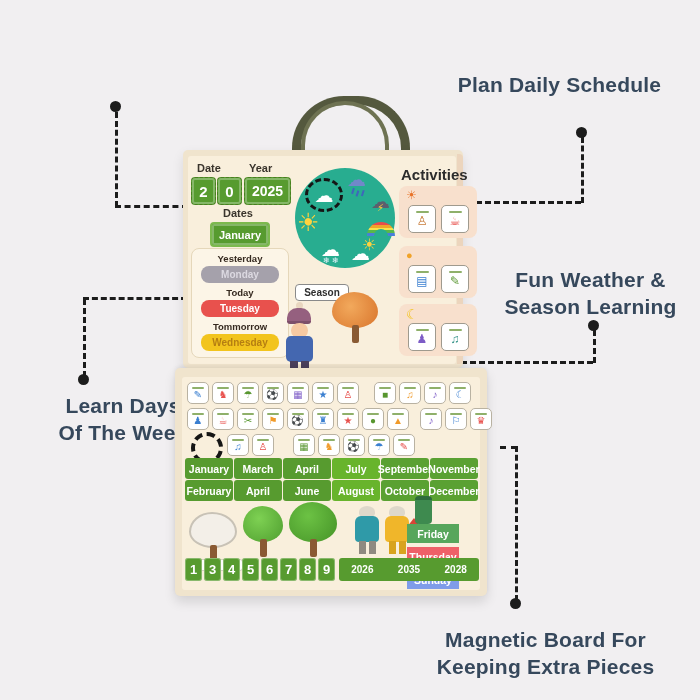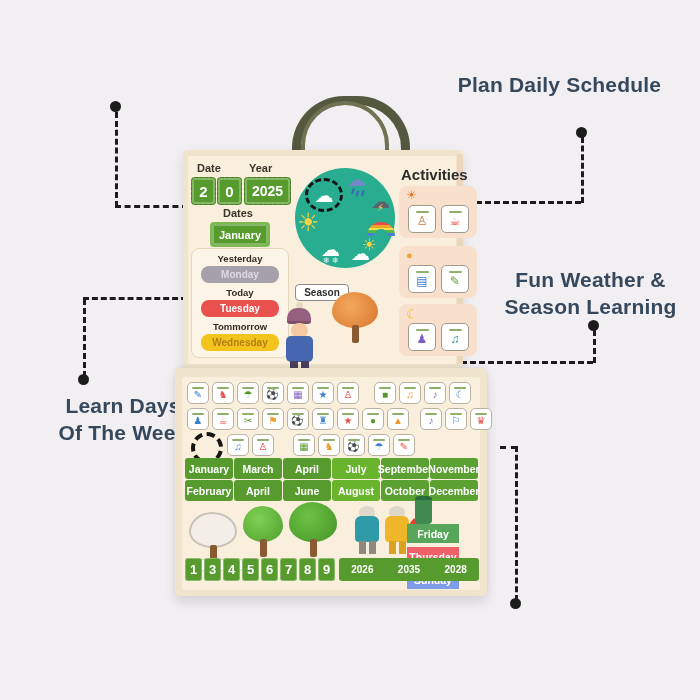--- a/index.html
+++ b/index.html
@@ -174,20 +174,24 @@
     <div>Plan Daily Schedule</div>
   </div>
   <div class="callout" style="left:478px;top:266px;width:225px">
     <div>Fun Weather &amp;</div>
     <div>Season Learning</div>
   </div>
   <div class="callout" style="left:18px;top:392px;width:210px">
     <div>Learn Days</div>
     <div>Of The Week</div>
   </div>
+  <div class="callout" style="left:408px;top:626px;width:275px">
+    <div>Magnetic Board For</div>
+    <div>Keeping Extra Pieces</div>
+  </div>
 
   <div class="dot" style="left:110px;top:101px"></div>
   <div class="dash-v" style="left:115px;top:112px;height:95px"></div>
   <div class="dash-h" style="left:115px;top:205px;width:73px"></div>
 
   <div class="dot" style="left:576px;top:127px"></div>
   <div class="dash-v" style="left:581px;top:137px;height:66px"></div>
   <div class="dash-h" style="left:449px;top:201px;width:132px"></div>
 
   <div class="dot" style="left:588px;top:320px"></div>

